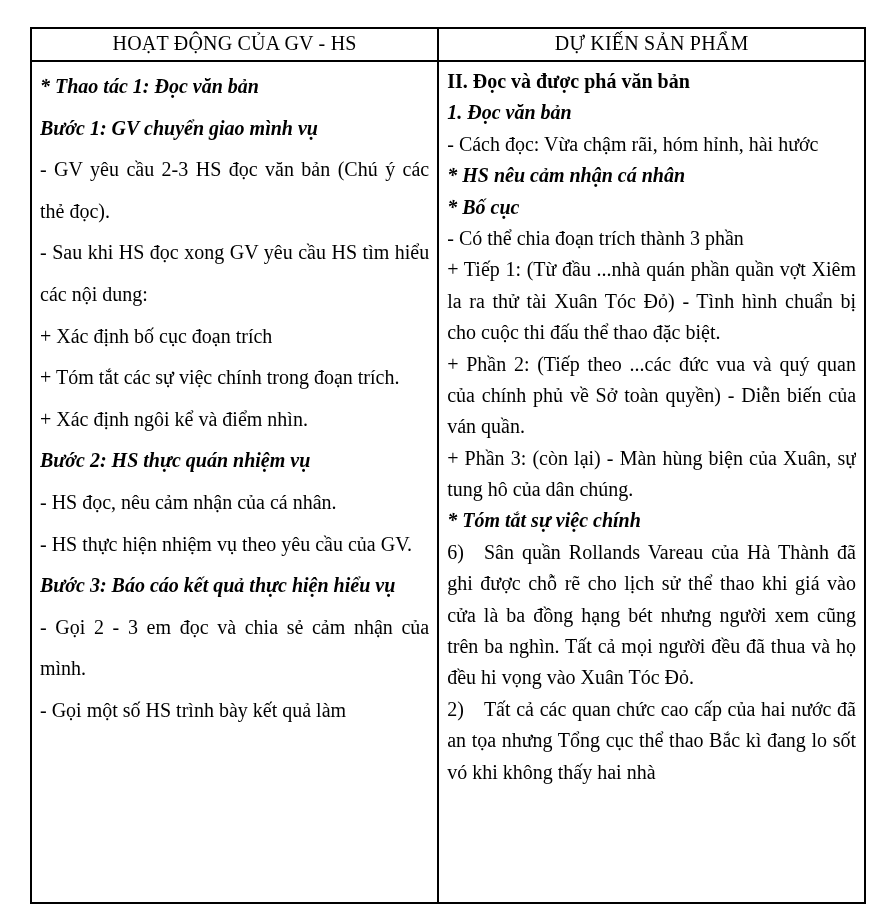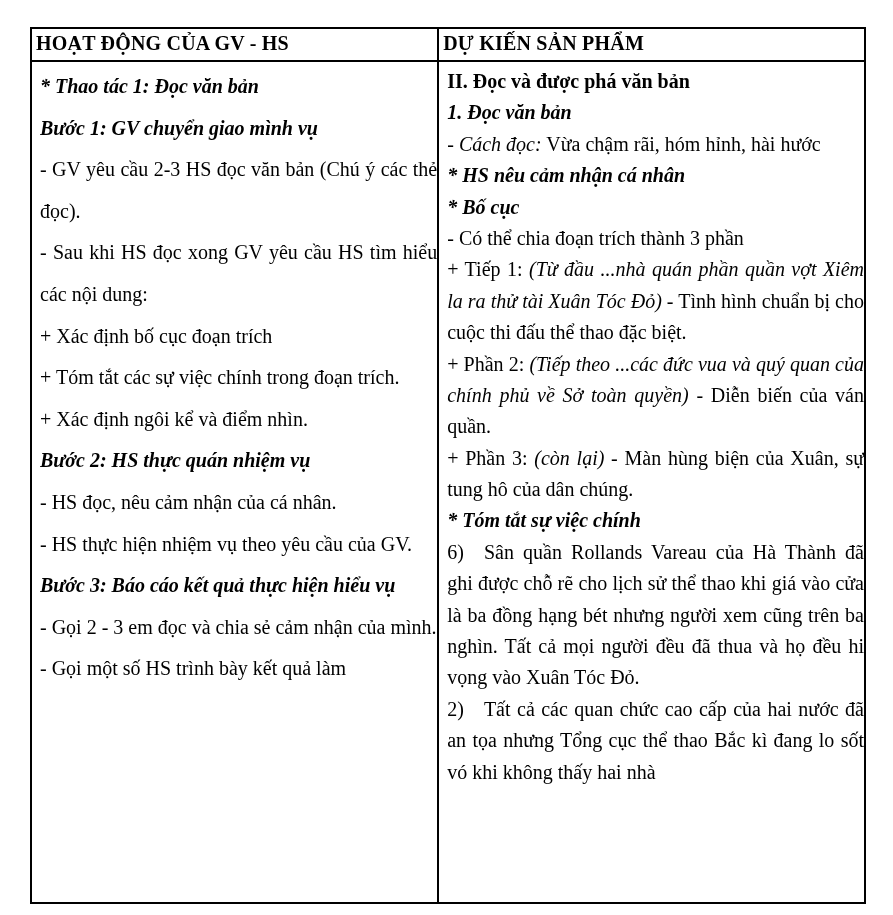--- a/index.html
+++ b/index.html
@@ -23,45 +23,45 @@
   table.doc-table {
     border-collapse: collapse;
     width: 836px;
     table-layout: fixed;
   }
   .doc-table th, .doc-table td {
     border: 2px solid #000000;
   }
   .doc-table th {
     font-size: 20px;
-    font-weight: bold;
-    text-align: left;
+    font-weight: normal;
+    text-align: center;
     padding: 3px 4px 5px 4px;
     letter-spacing: 0.2px;
   }
   th.col-left, td.col-left { width: 48.8%; }
   th.col-right, td.col-right { width: 51.2%; }
   .doc-table td {
     vertical-align: top;
-    padding: 4px 0 0 8px;
+    padding: 4px 8px 0 8px;
     margin-top: 28px;
   }
   .cell-inner {
     height: 836px;
     overflow: hidden;
   }
   .para {
     margin: 0;
     font-size: 20px;
     text-align: justify;
   }
   .col-left-content .para  { line-height: 2.08; }
   .col-right-content .para { line-height: 1.57; }
   .run-b  { font-weight: bold; }
-  .run-i  { font-style: italic; }
+  .run-i  { }
   .run-bi { font-weight: bold; font-style: italic; }
 </style>
 </head>
 <body>
 
 <div class="page">
   <table class="doc-table">
     <thead>
       <tr>
         <th class="col-left">HOẠT ĐỘNG CỦA GV - HS</th>

